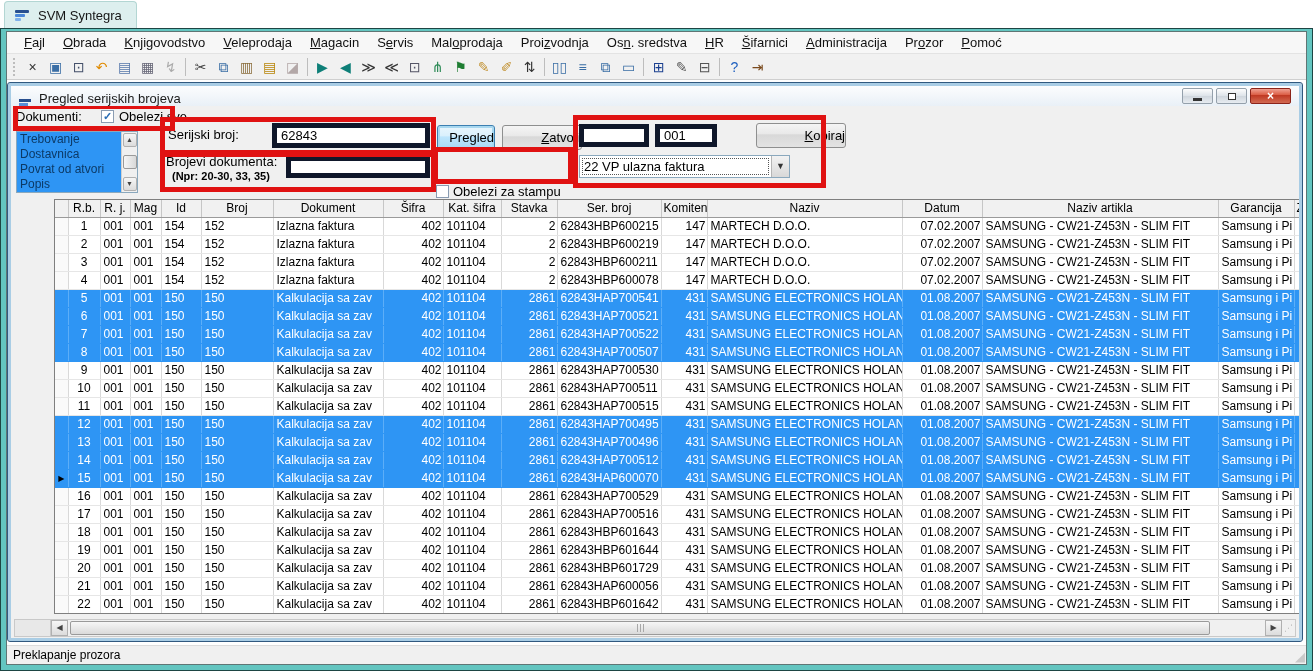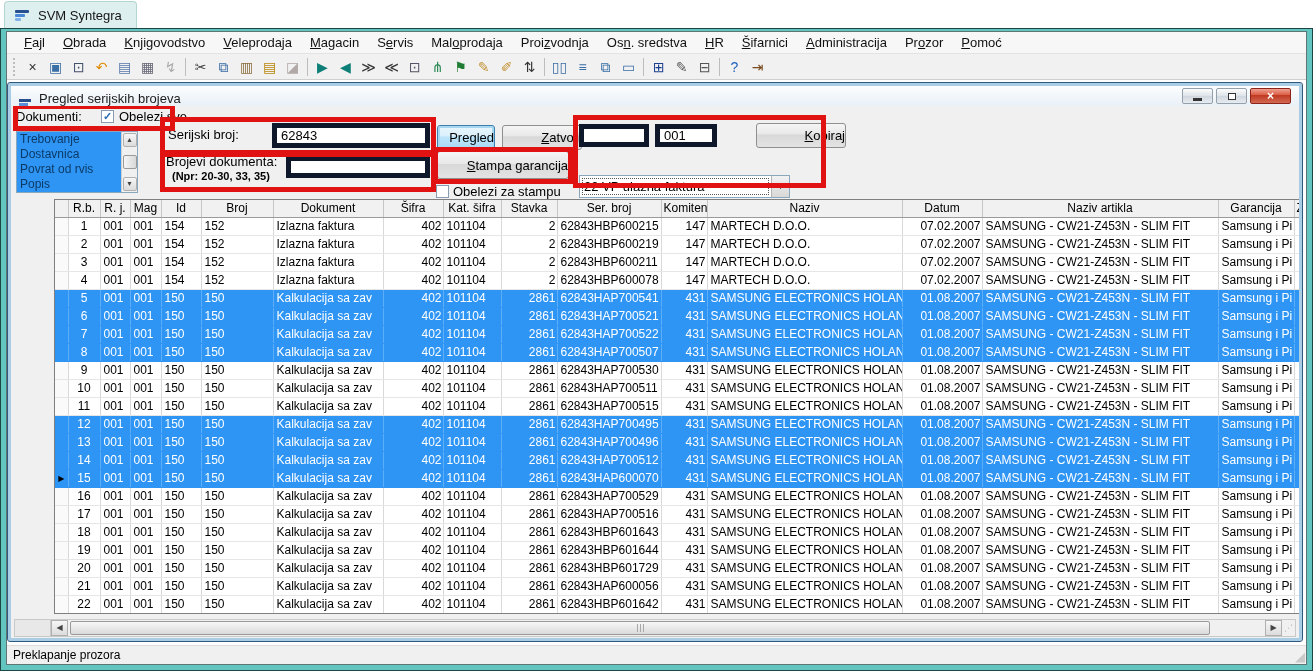--- a/index.html
+++ b/index.html
@@ -76,21 +76,21 @@
 
   
   .listbox{position:absolute;left:5px;top:25px;width:122px;height:62px;background:#fff;border:1px solid #8aa8bd;display:flex;}
   .lb-items{flex:1;overflow:hidden;}
   .lb-item{height:15px;line-height:15px;font-size:12px;padding-left:3px;background:var(--sel);color:#0c3a66;white-space:nowrap;}
   .lb-scroll{width:16px;background:#f0f0f0;border-left:1px solid #d0d0d0;display:flex;flex-direction:column;justify-content:space-between;align-items:center;}
   .sbtn{width:14px;height:14px;margin:1px;background:linear-gradient(#f6f6f6,#dcdcdc);border:1px solid #b0b0b0;border-radius:2px;font-size:7px;line-height:12px;text-align:center;color:#444;}
   .lb-thumb{width:14px;height:14px;background:linear-gradient(90deg,#f6f6f6,#d8d8d8);border:1px solid #9a9a9a;border-radius:2px;}
 
   
-  .dd{position:absolute;left:568px;top:49px;width:211px;height:23px;background:#fff;border:1px solid #8aa8bd;display:flex;margin-top:20px;}
+  .dd{position:absolute;left:568px;top:49px;width:211px;height:23px;background:#fff;border:1px solid #8aa8bd;display:flex;}
   .dd-text{flex:1;font-size:13px;line-height:21px;padding-left:4px;outline:1px dotted #555;outline-offset:-3px;white-space:nowrap;overflow:hidden;}
   .dd-btn{width:18px;background:linear-gradient(#f2f2f2,#d8d8d8);border-left:1px solid #b5b5b5;text-align:center;font-size:9px;line-height:21px;color:#333;}
 
   
   .grid{position:absolute;left:3px;top:93px;width:1282px;height:415px;background:#fff;border:1px solid #7f7f7f;margin-left:40px;}
   .grid-inner{position:absolute;left:0;top:0;right:17px;bottom:0;overflow:hidden;}
   table.gt{border-collapse:collapse;table-layout:fixed;width:1265px;}
   table.gt th{height:17px;background:#f1f1f1;font-size:12px;font-weight:normal;color:#000;
     border-right:1px solid #c6c6c6;border-bottom:1px solid #9a9a9a;overflow:hidden;white-space:nowrap;text-align:center;padding:0 2px;}
   table.gt td{height:18px;font-size:12px;color:#000;border-right:1px solid #d9d9d9;border-bottom:1px solid #e6e6e6;
@@ -285,40 +285,39 @@
           <div class="child-body">
 
             <span class="flabel" style="left:5px;top:3px;">Dokumenti:</span>
             <span class="cbox" style="left: 90px; top: 4px; color: rgb(42, 109, 181);">✓</span>
             <span class="flabel" style="left:108px;top:3px;">Obelezi sve</span>
 
             <div class="listbox">
               <div class="lb-items" id="lb-items">
                   <div class="lb-item">Trebovanje</div>
                   <div class="lb-item">Dostavnica</div>
-                  <div class="lb-item">Povrat od rvis</div>
+                  <div class="lb-item">Povrat od atvori</div>
                   <div class="lb-item">Popis</div>
                 </div>
               <div class="lb-scroll">
                 <span class="sbtn">▲</span>
                 <span class="lb-thumb"></span>
                 <span class="sbtn">▼</span>
               </div>
             </div>
 
             <span class="flabel" style="left:157px;top:21px;width:100px;text-align:left;">Serijski broj:</span>
             <input class="tinput" style="left: 261px; top: 17px; width: 158px; height: 25px;" value="62843">
 
             <span class="flabel" style="left:155px;top:48px;">Brojevi dokumenta:</span>
             <span class="fhint" style="left:161px;top:64px;">(Npr: 20-30, 33, 35)</span>
             <input class="tinput" style="left: 275px; top: 50px; width: 144px; height: 22px;" value="">
 
             <button class="btn focused" style="left:426px;top:19px;width:58px;height:25px;">Pregled</button>
             <button class="btn" style="left:491px;top:19px;width:80px;height:25px;"><u>Z</u>atvori</button>
-            <button class="btn" style="left:426px;top:45px;width:132px;height:28px;"><u>S</u>tampa garancija</button>
 
             <span class="cbox" style="left:425px;top:79px;color:transparent;">✓</span>
             <span class="flabel" style="left:442px;top:78px;">Obelezi za stampu</span>
 
             <input class="tinput" style="left: 568px; top: 18px; width: 70px; height: 23px;" value="">
             <input class="tinput" style="left: 644px; top: 18px; width: 62px; height: 23px;" value="001">
             <button class="btn" style="left:711px;top:17px;width:90px;height:25px;margin-left:34px;"><u>K</u>opiraj</button>
 
             <div class="dd">
               <span class="dd-text">22 VP ulazna faktura</span>

